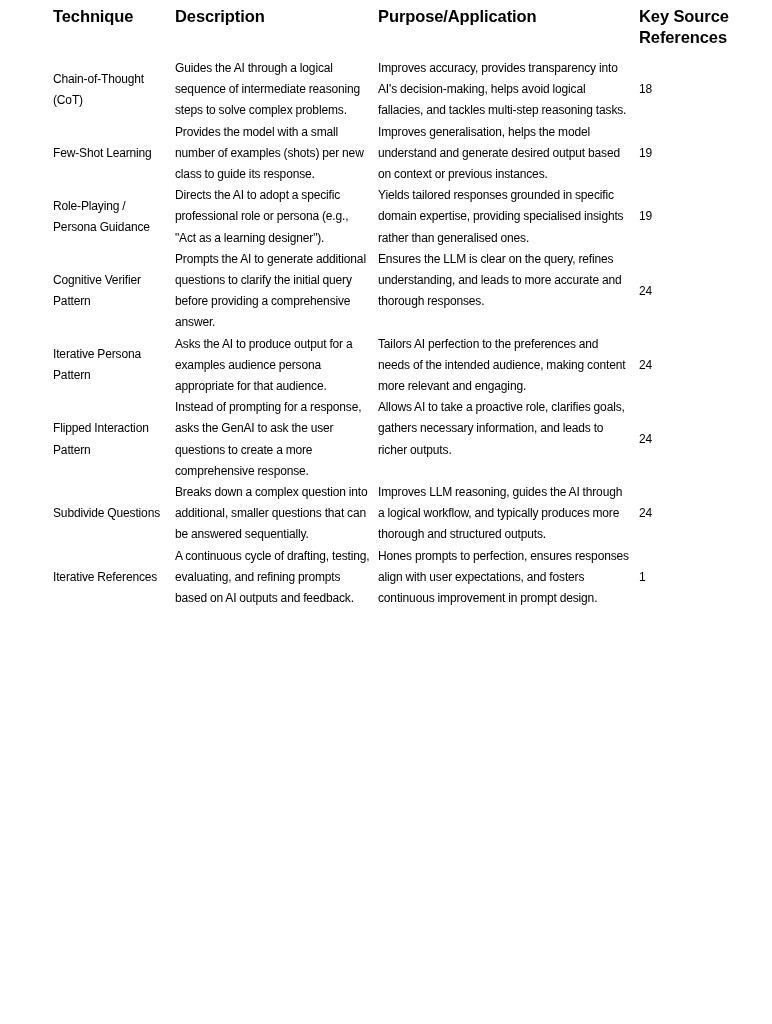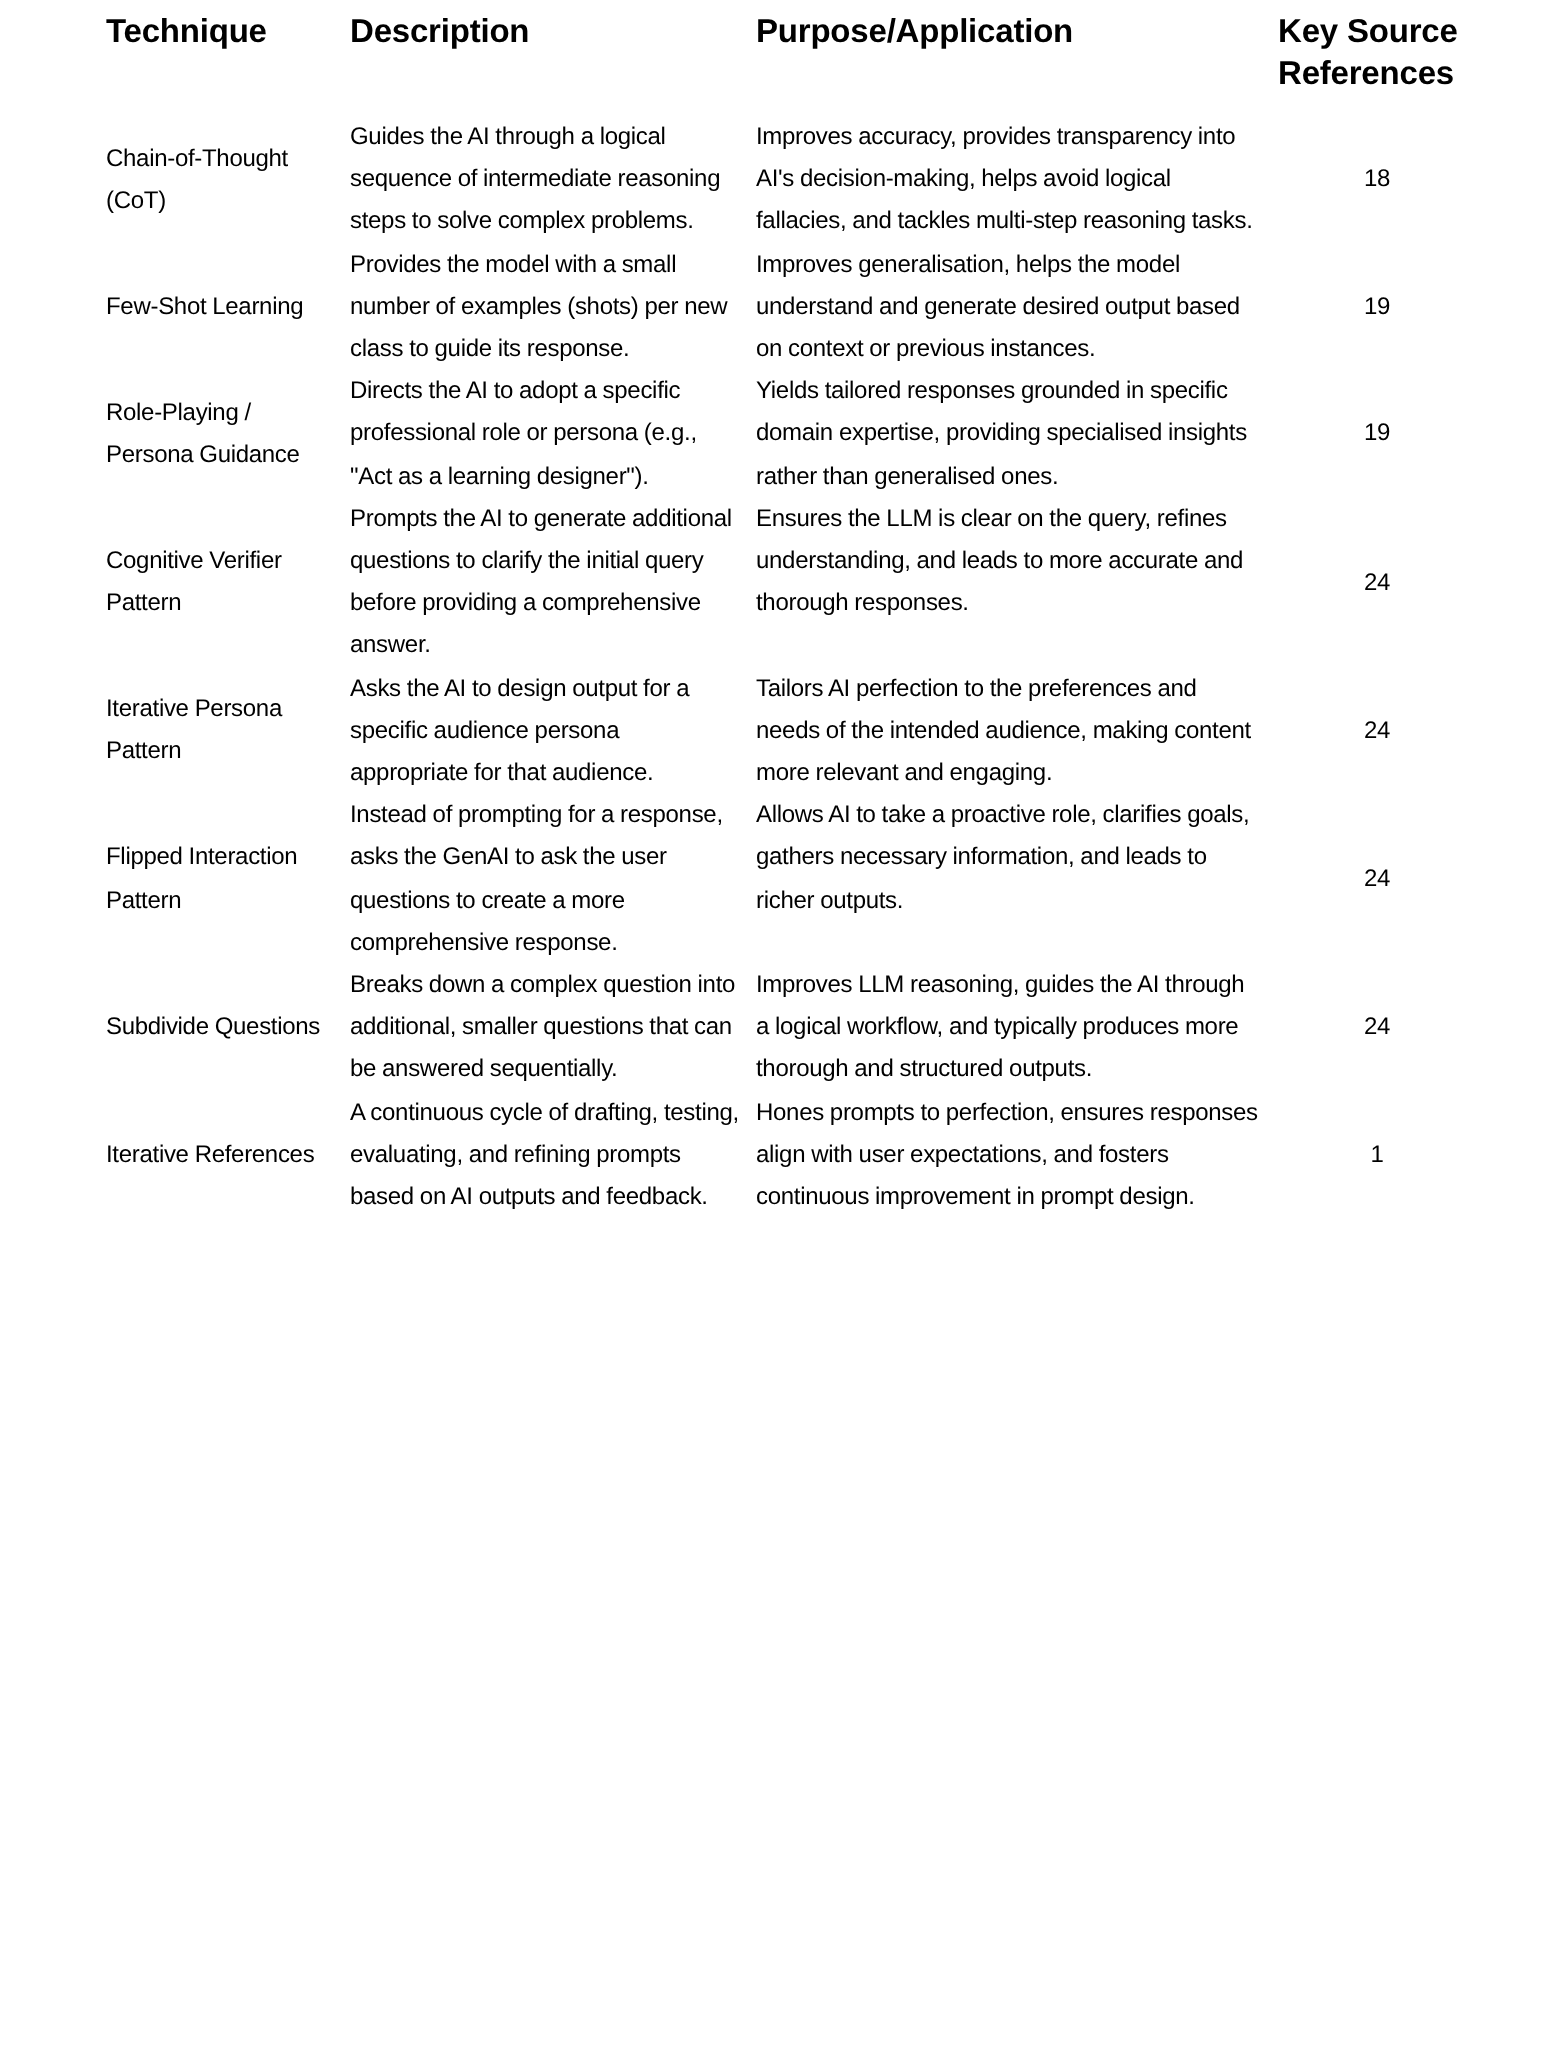--- a/index.html
+++ b/index.html
@@ -61,21 +61,20 @@
     vertical-align: middle;
     padding-right: 6px;
   }
   tbody td.cell-description,
   tbody td.cell-purpose {
     vertical-align: top;
   }
   tbody td.cell-refs {
     vertical-align: middle;
     padding-right: 0;
-    text-align: center;
   }
 </style>
 </head>
 <body>
 
 <div class="sheet">
   <table class="tech-table">
     <colgroup>
       <col class="c-technique">
       <col class="c-description">
@@ -110,21 +109,21 @@
           <td class="cell-refs">19</td>
         </tr>
         <tr>
           <td class="cell-technique">Cognitive Verifier Pattern</td>
           <td class="cell-description">Prompts the AI to generate additional questions to clarify the initial query before providing a comprehensive answer.</td>
           <td class="cell-purpose">Ensures the LLM is clear on the query, refines understanding, and leads to more accurate and thorough responses.</td>
           <td class="cell-refs">24</td>
         </tr>
         <tr>
           <td class="cell-technique">Iterative Persona Pattern</td>
-          <td class="cell-description">Asks the AI to design output for a specific audience persona appropriate for that audience.</td>
+          <td class="cell-description">Asks the AI to produce output for a examples audience persona appropriate for that audience.</td>
           <td class="cell-purpose">Tailors AI perfection to the preferences and needs of the intended audience, making content more relevant and engaging.</td>
           <td class="cell-refs">24</td>
         </tr>
         <tr>
           <td class="cell-technique">Flipped Interaction Pattern</td>
           <td class="cell-description">Instead of prompting for a response, asks the GenAI to ask the user questions to create a more comprehensive response.</td>
           <td class="cell-purpose">Allows AI to take a proactive role, clarifies goals, gathers necessary information, and leads to richer outputs.</td>
           <td class="cell-refs">24</td>
         </tr>
         <tr>

